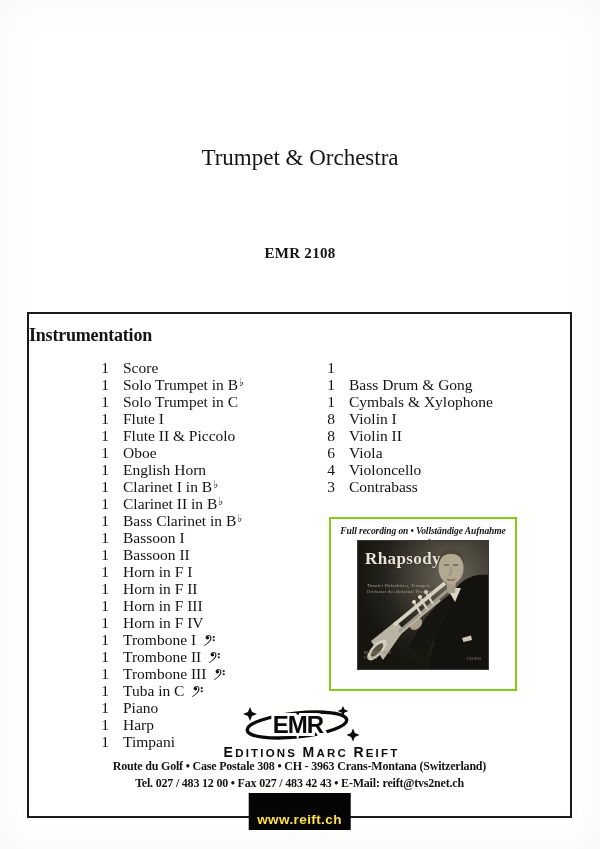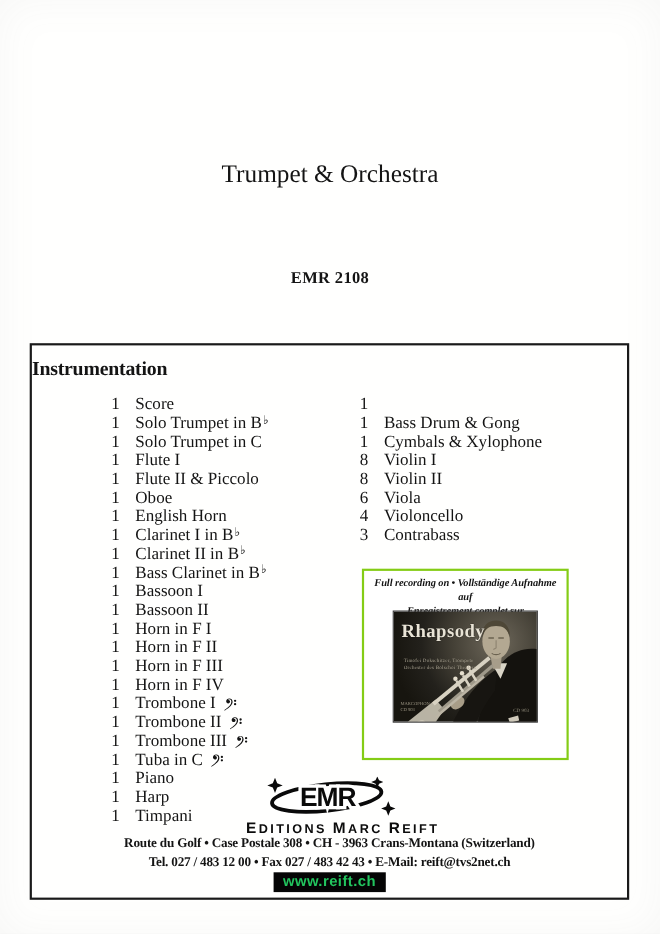--- a/index.html
+++ b/index.html
@@ -23,21 +23,21 @@
   .row{display:flex;align-items:baseline;height:17px;line-height:17px;white-space:nowrap;}
   .count{flex:none;width:16px;text-align:center;margin-right:10px;}
   .flat{font-family:"DejaVu Sans",sans-serif;font-size:11px;position:relative;top:-4px;margin-left:1px;}
   .clefsvg{margin-left:7px;align-self:center;position:relative;top:1px;flex:none;}
   
   .cd-box{position:absolute;left:300px;top:203px;width:188px;height:174px;
           border:2px solid #84cc16;box-sizing:border-box;background:#fff;}
   .cd-note{margin:6px 2px 0;text-align:center;font-size:9.5px;font-weight:bold;
            font-style:italic;line-height:12px;letter-spacing:-.1px;}
   .cd-note.l2{margin-top:1px;}
-  .cd-cover{position:absolute;left:27px;top:37px;width:130px;height:100px;overflow:hidden;
+  .cd-cover{position:absolute;left:27px;top:22px;width:130px;height:128px;overflow:hidden;
      background:
        radial-gradient(95px 95px at 72% 28%, #6e685b 0%, #444036 42%, #23211c 72%, #17150f 100%);
      outline:1px solid #3a3a3a;}
   .cd-photo{position:absolute;inset:0;filter:blur(.35px);}
   .cd-title{position:absolute;left:7px;top:8px;font-size:17px;font-weight:bold;
             color:#e9e4d6;letter-spacing:.4px;text-shadow:0 0 1px #000;}
   .cd-sub{position:absolute;left:9px;top:42px;font-size:4.6px;line-height:6px;
           color:#a8a291;filter:blur(.35px);letter-spacing:.2px;}
   .cd-label{position:absolute;left:6px;bottom:9px;font-size:4.2px;line-height:5.2px;
           color:#948e7d;filter:blur(.4px);}
@@ -46,22 +46,22 @@
   .emr-logo{position:absolute;left:211px;top:392px;width:122px;height:36px;}
   .emr-caption{position:absolute;top:430px;left:0;width:100%;text-align:center;
       font-family:"Liberation Sans",sans-serif;font-size:11.5px;font-weight:700;
       letter-spacing:2.2px;color:#0c0c0c;padding-left:12px;}
   .emr-caption .cap{font-size:14px;font-weight:900;}
   .addr{position:absolute;left:0;width:100%;text-align:center;font-weight:bold;
         font-size:12px;letter-spacing:-.2px;line-height:14px;}
   .addr1{top:445px;}
   .addr2{top:462px;}
   .web-badge{position:absolute;top:479px;left:50%;transform:translateX(-50%);
-      background:#050505;color:#22c55e;font-family:"Liberation Sans",sans-serif;
-      font-weight:bold;font-size:13.5px;line-height:15px;padding:0 9px 3px;
+      background:#050505;color:#fde047;font-family:"Liberation Sans",sans-serif;
+      font-weight:bold;font-size:13.5px;line-height:15px;padding:19px 9px 3px;
       letter-spacing:.4px;white-space:nowrap;}
 </style>
 </head>
 <body>
 
 <div class="page">
 
   <div class="abs subtitle">Trumpet &amp; Orchestra</div>
   <div class="abs catalog">EMR 2108</div>
 

